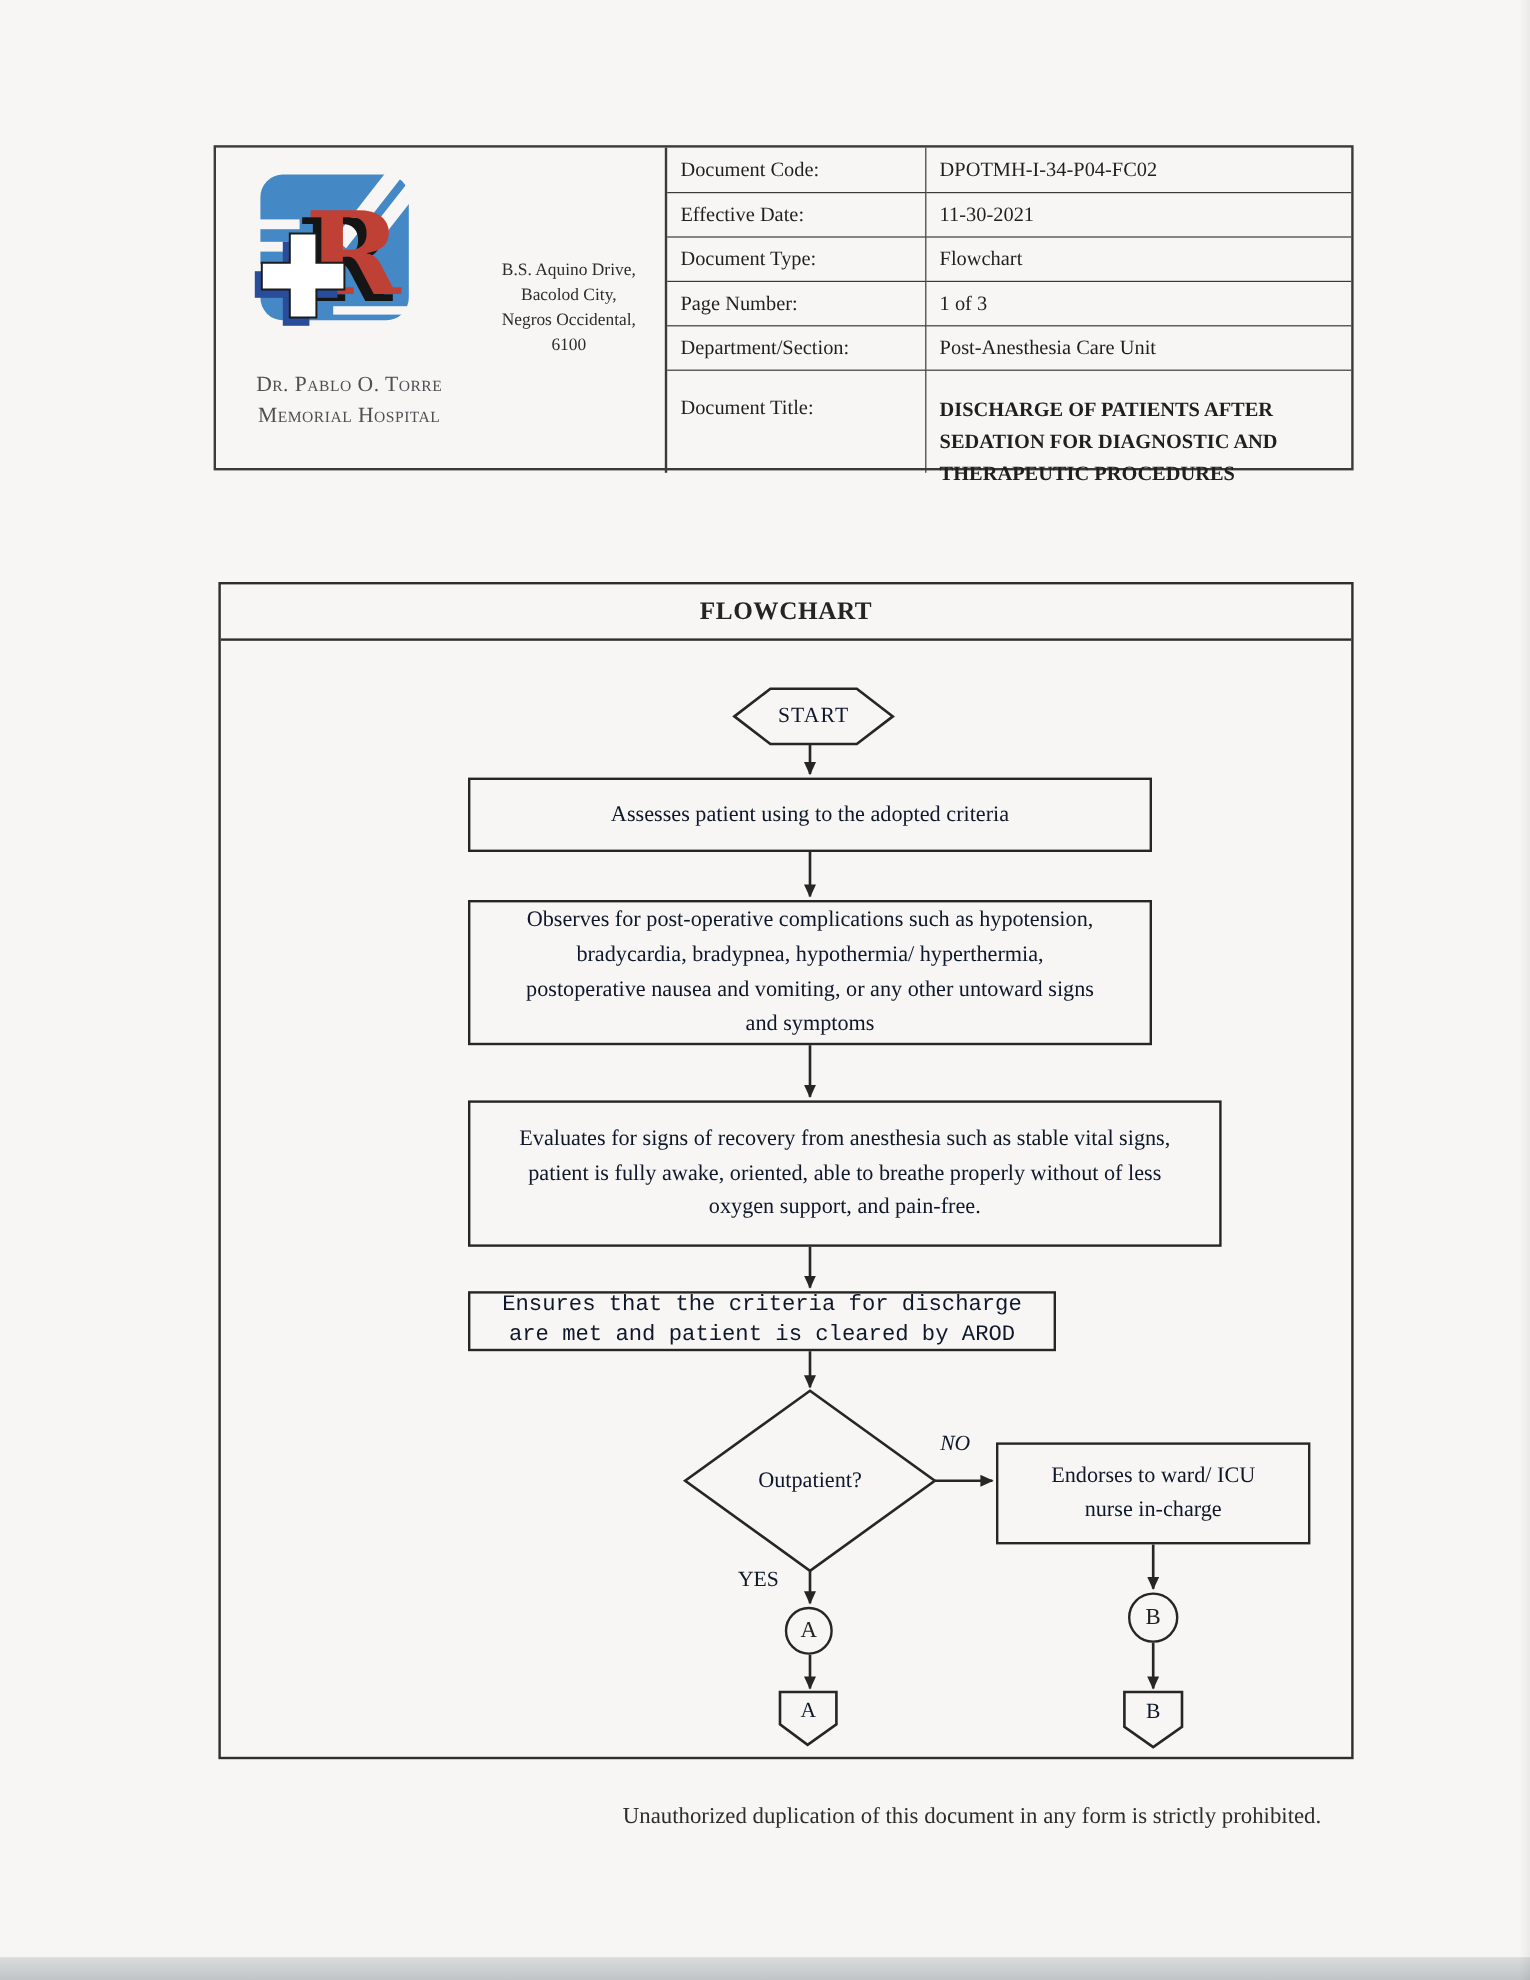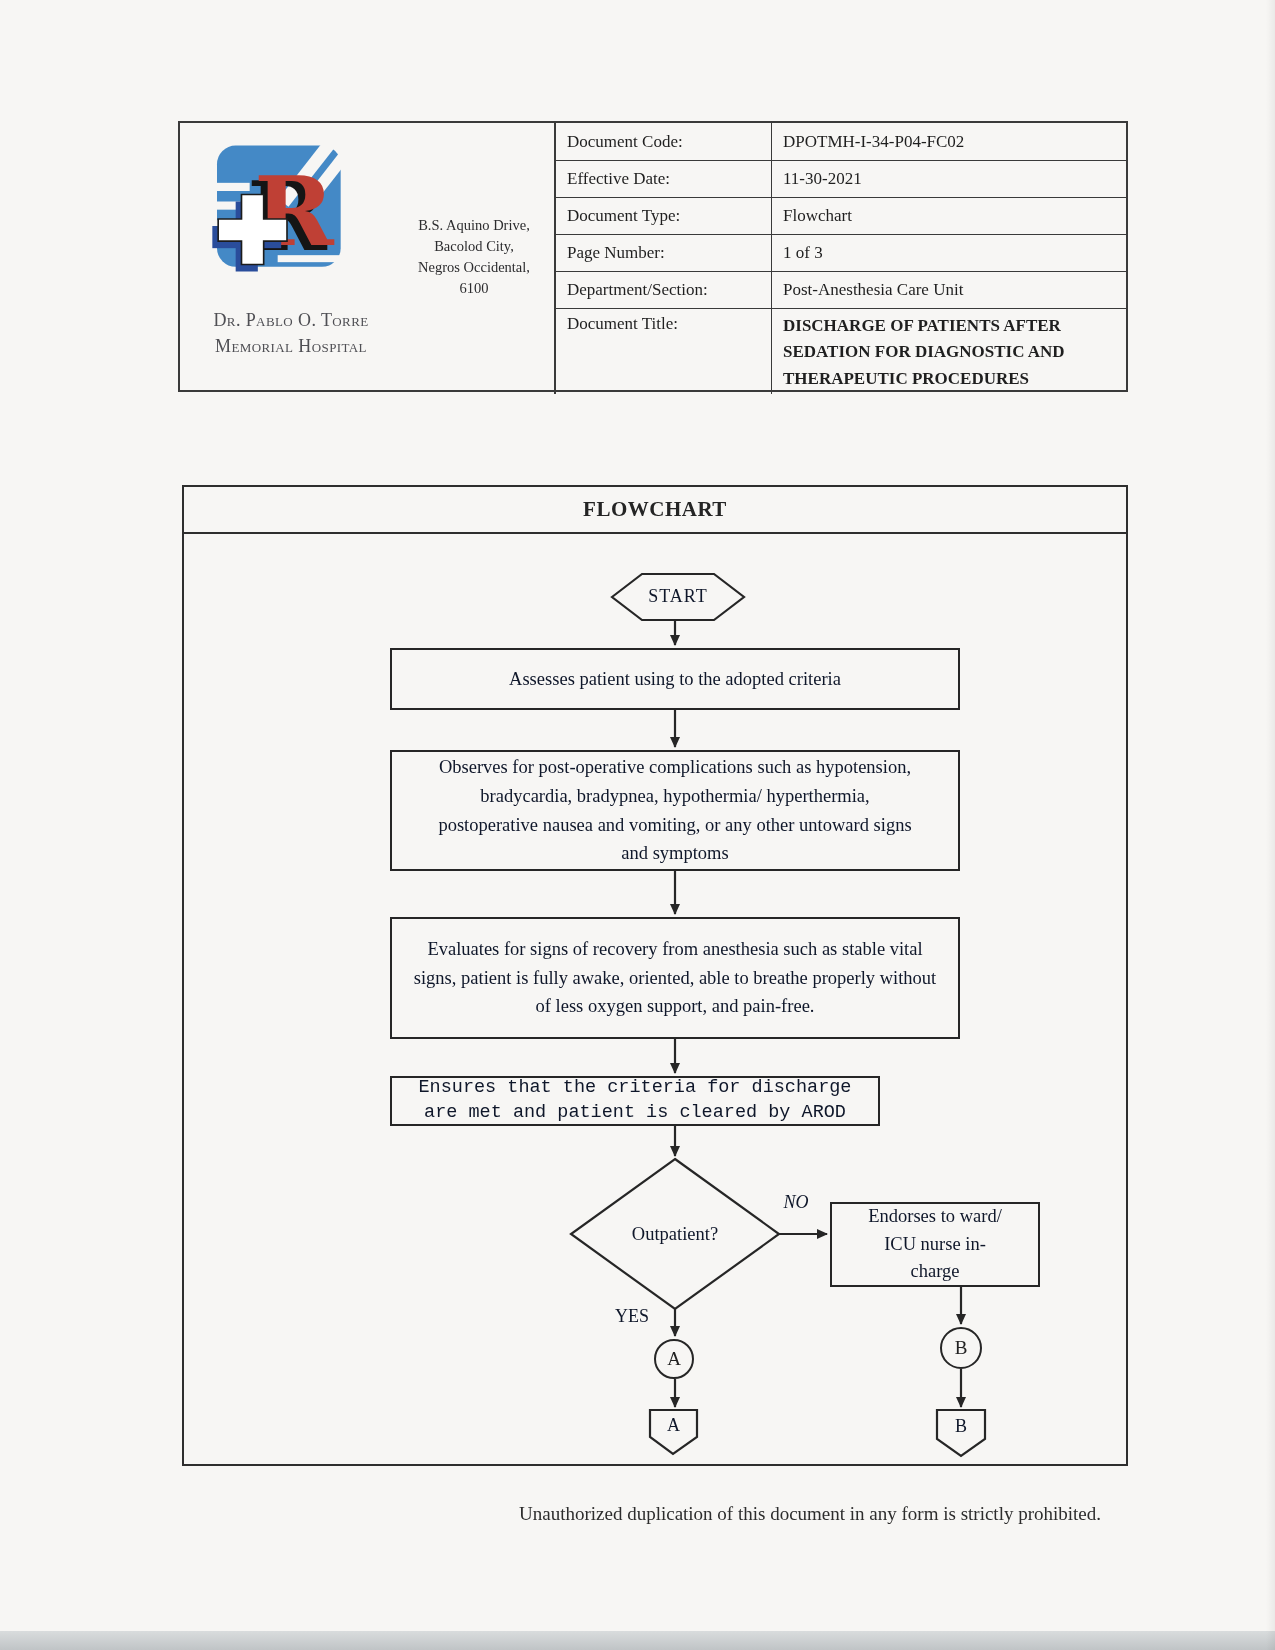--- a/index.html
+++ b/index.html
@@ -15,21 +15,21 @@
     display:grid;box-sizing:border-box;
     grid-template-columns:376px 216px 354px;
     grid-template-rows:37px 37px 37px 37px 37px 86px;
     border:2px solid #3a3a3a;background:transparent;
   }
   .logo-cell{grid-column:1;grid-row:1/7;position:relative;border-right:2px solid #3a3a3a;}
   .cell{display:flex;align-items:center;padding:0 0 0 11px;font-size:17px;line-height:1.25;box-sizing:border-box;}
   .lbl{grid-column:2;border-right:1.5px solid #3a3a3a;}
   .val{grid-column:3;}
   .bt{border-top:1.5px solid #3a3a3a;}
-  .title-row{align-items:flex-start;padding-top:4px;}
+  .title-row{align-items:flex-start;padding-top:20px;}
   .title-val{font-weight:bold;line-height:1.55;padding-right:18px;}
   .logo-svg{position:absolute;left:30px;top:20px;}
   .address{
     position:absolute;left:218px;top:92px;width:152px;text-align:center;
     font-size:14.5px;line-height:1.45;color:#2c2c2e;
   }
   .hospital-name{
     position:absolute;left:2px;top:184px;width:218px;text-align:center;
     font-variant:small-caps;font-size:18px;line-height:1.45;color:#4f4f54;letter-spacing:.4px;
   }
@@ -161,31 +161,31 @@
           <line x1="777" y1="835" x2="777" y2="873" marker-end="url(#ah)"></line>
         </g>
       </svg>
 
       <div class="flow-text small-lbl" style="left:428px;top:40px;width:132px;height:46px;letter-spacing:1px;">START</div>
 
       <div class="flow-text proc" style="left:206px;top:114px;width:570px;height:62px;padding:16px 40px;">Assesses patient using to the adopted criteria</div>
 
       <div class="flow-text proc" style="left:206px;top:216px;width:570px;height:121px;padding:0 40px;">Observes for post-operative complications such as hypotension, bradycardia, bradypnea, hypothermia/ hyperthermia, postoperative nausea and vomiting, or any other untoward signs and symptoms</div>
 
-      <div class="flow-text proc" style="left:206px;top:383px;width:570px;height:122px;padding:0 21px;">Evaluates for signs of recovery from anesthesia such as stable vital signs, patient is fully awake, oriented, able to breathe properly without of less oxygen support, and pain-free.</div>
+      <div class="flow-text proc" style="left:206px;top:383px;width:628px;height:122px;padding:0 21px;">Evaluates for signs of recovery from anesthesia such as stable vital signs, patient is fully awake, oriented, able to breathe properly without of less oxygen support, and pain-free.</div>
 
       <div class="flow-text proc" style="left:206px;top:542px;width:490px;height:50px;padding:12px 10px;line-height:1.35;font-family:Liberation Mono, monospace;">Ensures that the criteria for discharge are met and patient is cleared by AROD</div>
 
       <div class="flow-text" style="left:391px;top:680px;width:200px;height:40px;">Outpatient?</div>
 
       <div class="flow-text small-lbl" style="left:582px;top:656px;width:60px;height:26px;font-style:italic;">NO</div>
 
       <div class="flow-text small-lbl" style="left:403px;top:770px;width:90px;height:26px;">YES</div>
 
-      <div class="flow-text proc" style="left:646px;top:668px;width:210px;height:85px;padding:0 30px;line-height:1.5;">Endorses to ward/ ICU nurse in-charge</div>
+      <div class="flow-text proc" style="left:646px;top:668px;width:262px;height:85px;padding:0 30px;line-height:1.5;">Endorses to ward/ ICU nurse in-charge</div>
 
       <div class="conn-circle" style="left:470px;top:805px;">A</div>
 
       <div class="conn-circle" style="left:756px;top:793px;width:42px;height:42px;">B</div>
 
       <div class="flow-text small-lbl" style="left:466px;top:876px;width:47px;height:32px;">A</div>
 
       <div class="flow-text small-lbl" style="left:753px;top:876px;width:48px;height:34px;">B</div>
     </div>
   </div>

